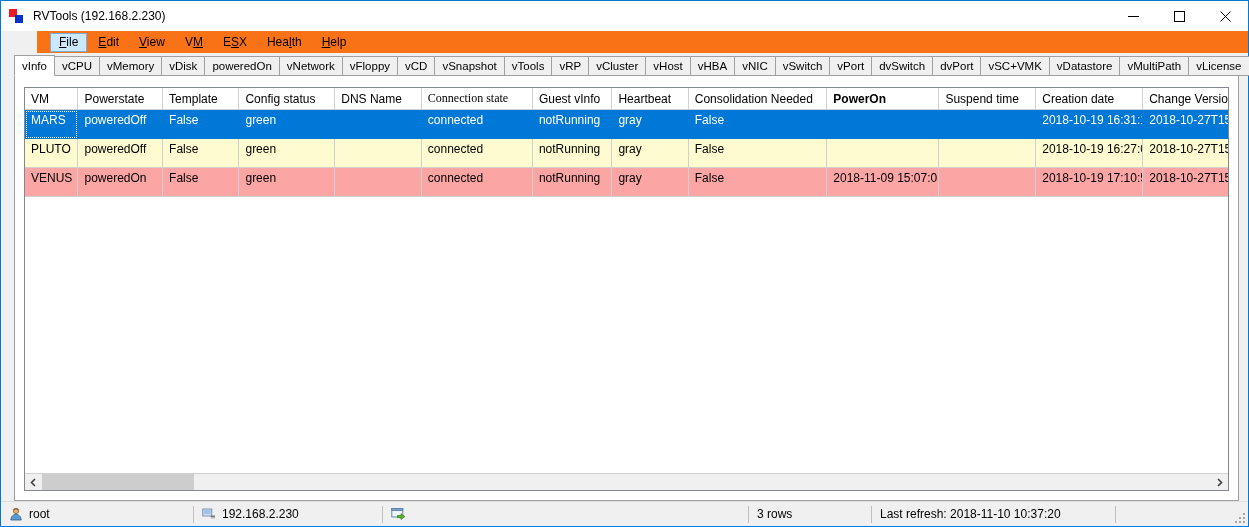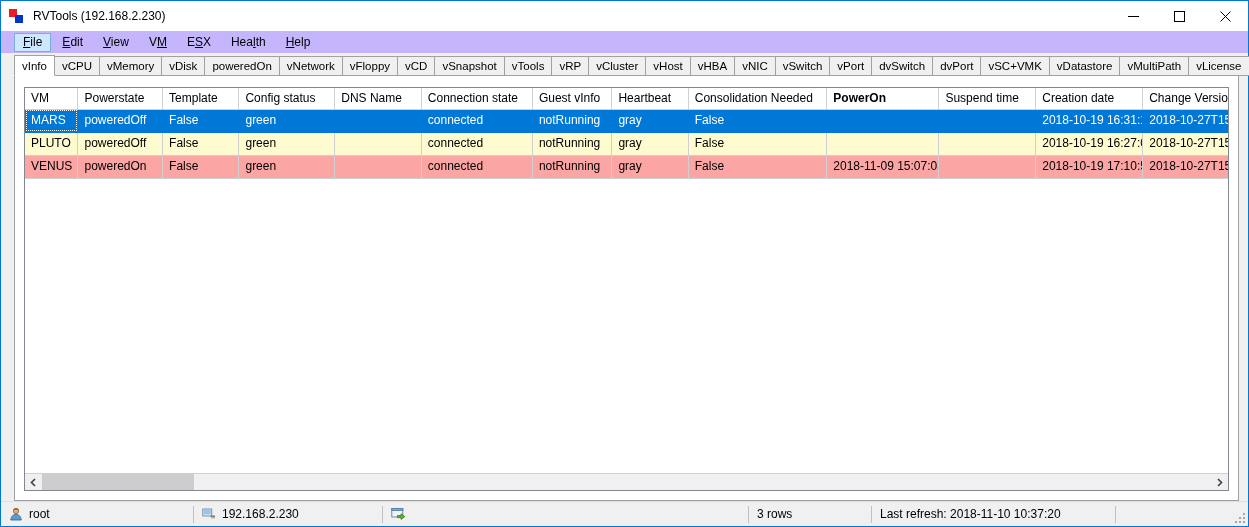--- a/index.html
+++ b/index.html
@@ -48,24 +48,25 @@
   .win-btn {
     width: 46px; height: 30px;
     display: flex; align-items: center; justify-content: center;
     background: transparent;
   }
   .win-btn svg { display: block; }
 
   
   .menubar {
     height: 23px; flex: 0 0 23px;
-    background: #c4b5fd;
+    background: #f97316;
     display: flex; align-items: center;
     padding-left: 13px;
     border-bottom: 1px solid #f0f0f0;
+    margin-left: 36px;
   }
   .menu-item {
     font-size: 12px; color: #000;
     padding: 2px 9px;
     margin-right: 2px;
     line-height: 15px;
     white-space: nowrap;
   }
   .menu-item.active {
     background: #cce8ff;
@@ -151,21 +152,21 @@
   table.grid th.focus-cell::after {
     content: "";
     position: absolute;
     left: 1px; right: 1px; bottom: -1px;
     height: 0;
     border-bottom: 1px dotted #000;
   }
   table.grid td {
     border-right: 1px solid #d0d0d0;
     border-bottom: 1px solid #d0d0d0;
-    padding: 3px 5px 5px 6px;
+    padding: 3px 5px 11px 6px;
     height: 22px;
     white-space: nowrap;
     overflow: hidden;
     color: #000;
   }
   tr.row-selected td {
     background: #0078d7;
     color: #ffffff;
     border-right: 1px solid #0078d7;
     border-bottom: 1px solid #0078d7;
@@ -313,21 +314,21 @@
     <div class="grid-outer">
       <div class="grid-scroll">
         <table class="grid">
           <thead>
               <tr id="grid-head">
                 <th class="focus-cell" style="width: 52px;">VM</th>
                 <th style="width: 83px;">Powerstate</th>
                 <th style="width: 75px;">Template</th>
                 <th style="width: 94px;">Config status</th>
                 <th style="width: 85px;">DNS Name</th>
-                <th style="width: 109px;">Connection state</th>
+                <th style="width: 109px; font-family: Liberation Serif, serif;">Connection state</th>
                 <th style="width: 78px;">Guest vInfo</th>
                 <th style="width: 75px;">Heartbeat</th>
                 <th style="width: 136px;">Consolidation Needed</th>
                 <th style="width: 110px; font-weight: bold;">PowerOn</th>
                 <th style="width: 95px;">Suspend time</th>
                 <th style="width: 105px;">Creation date</th>
                 <th style="width: 90px;">Change Versio</th>
               </tr>
             </thead>
           <tbody id="grid-body">

